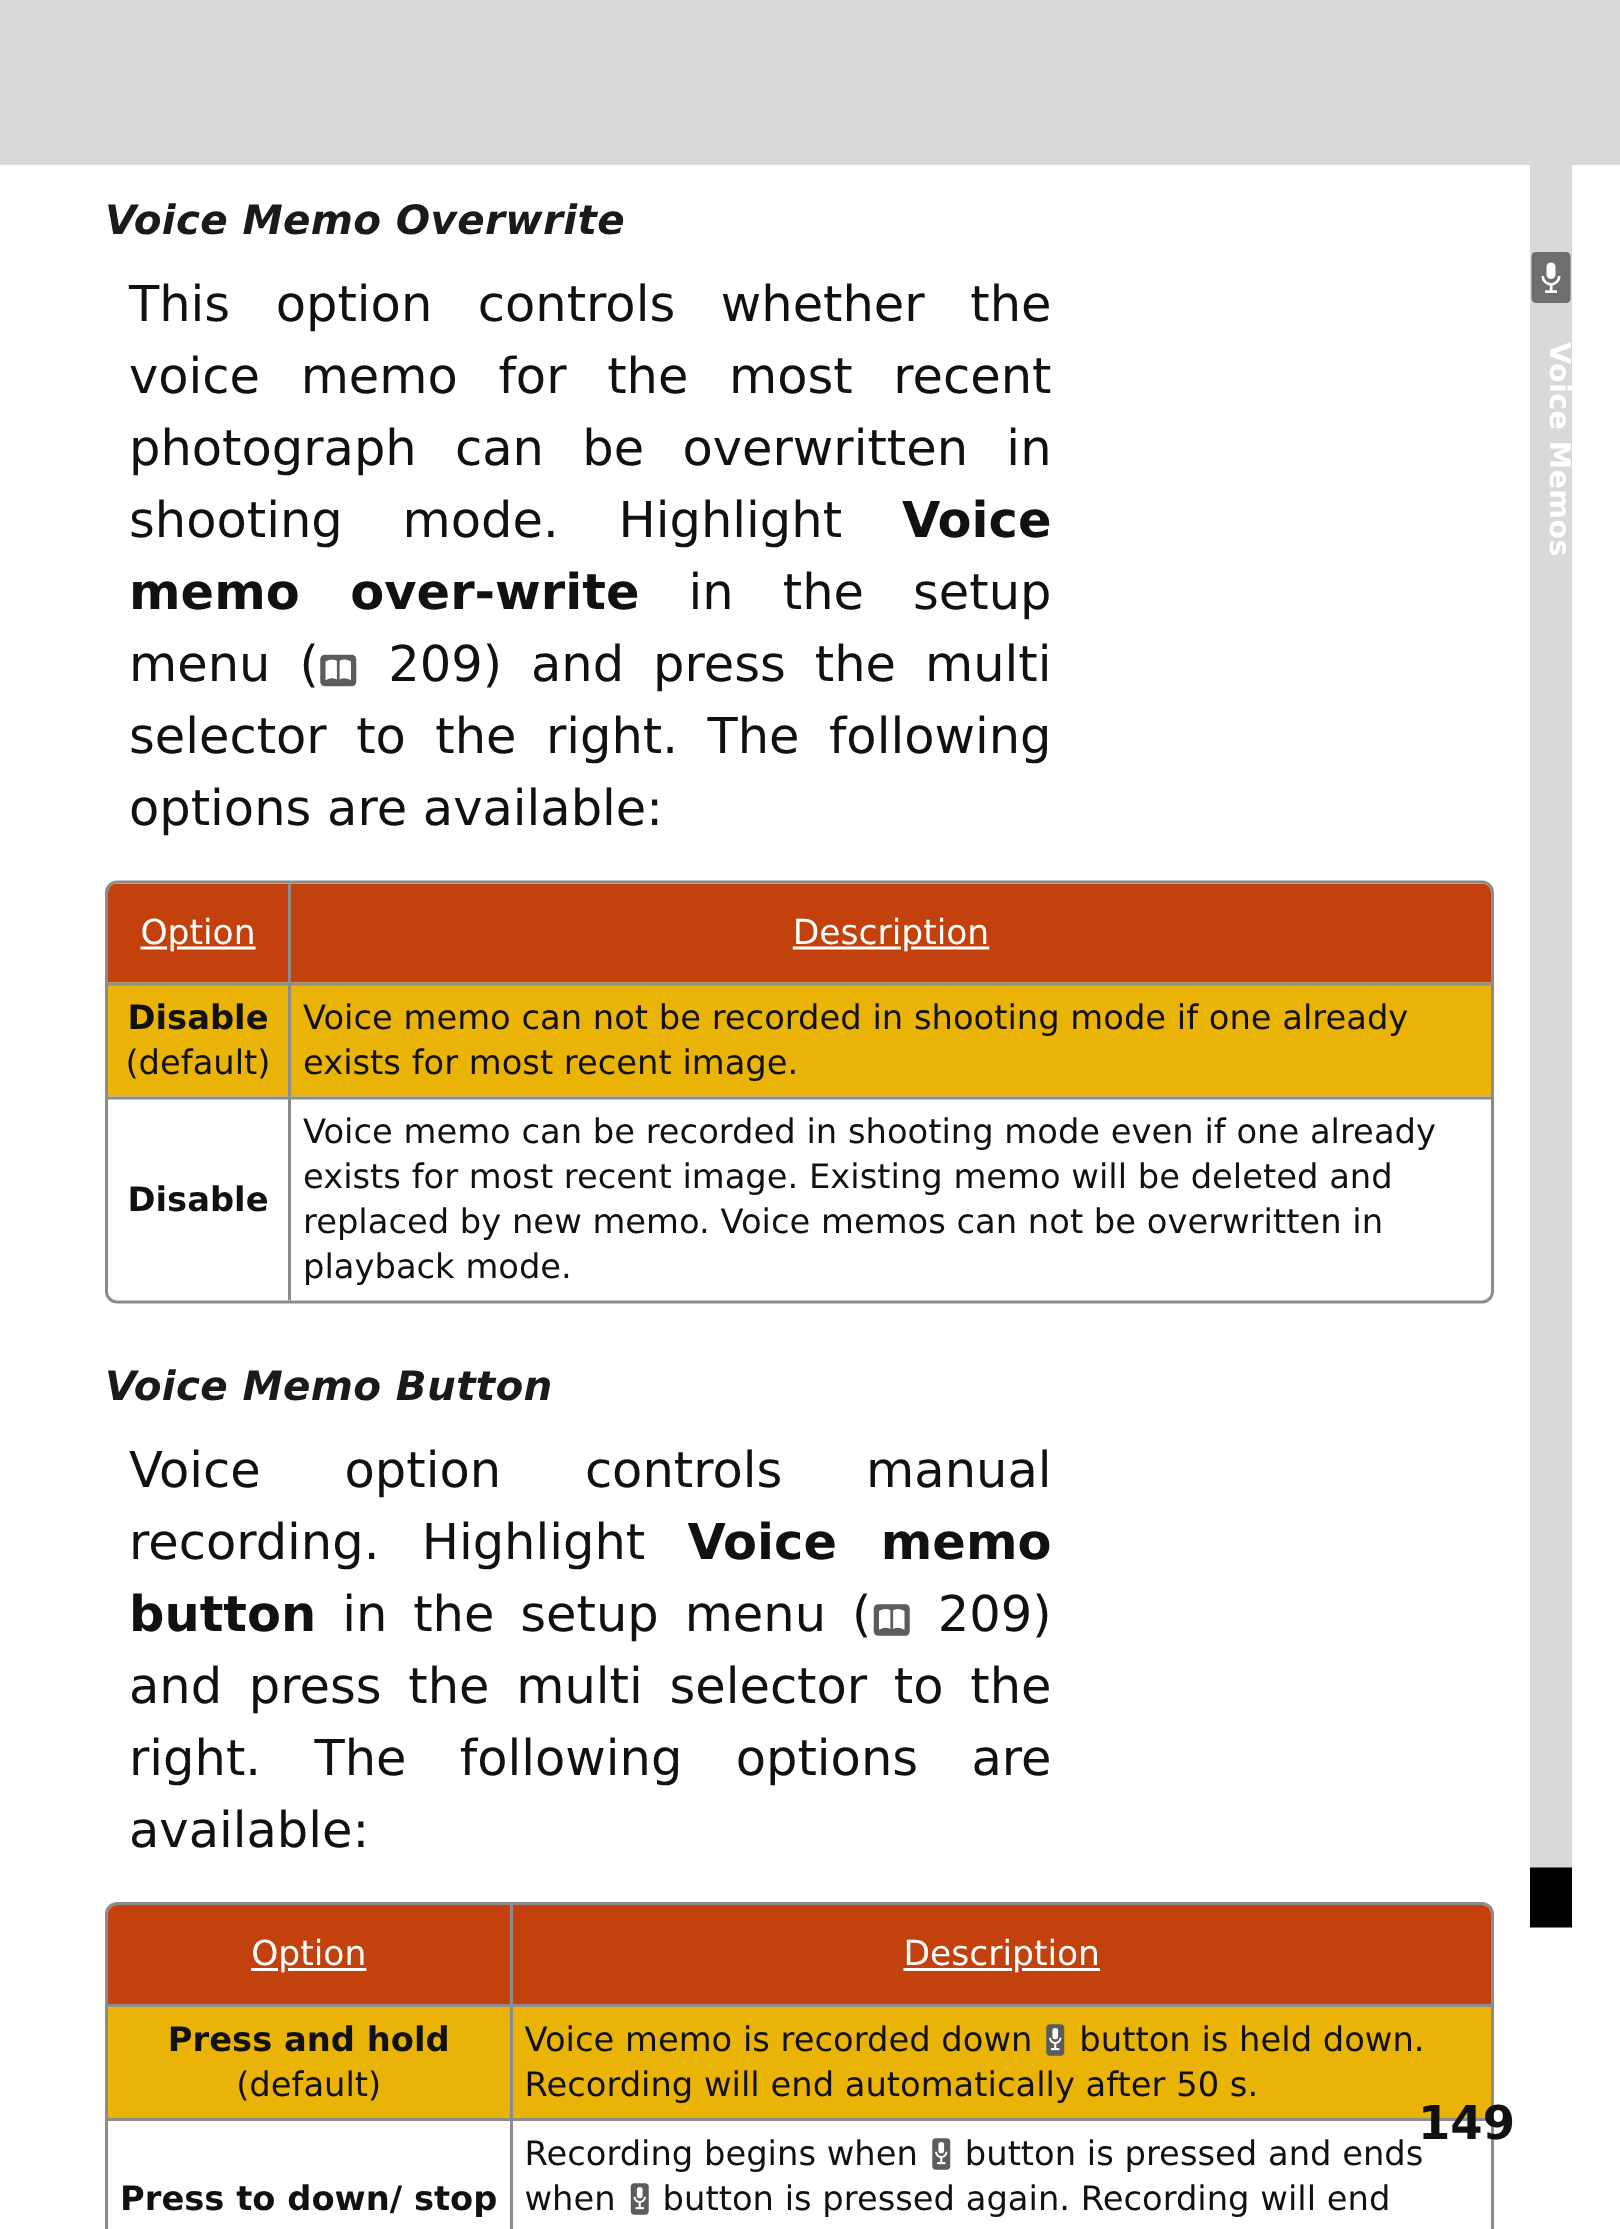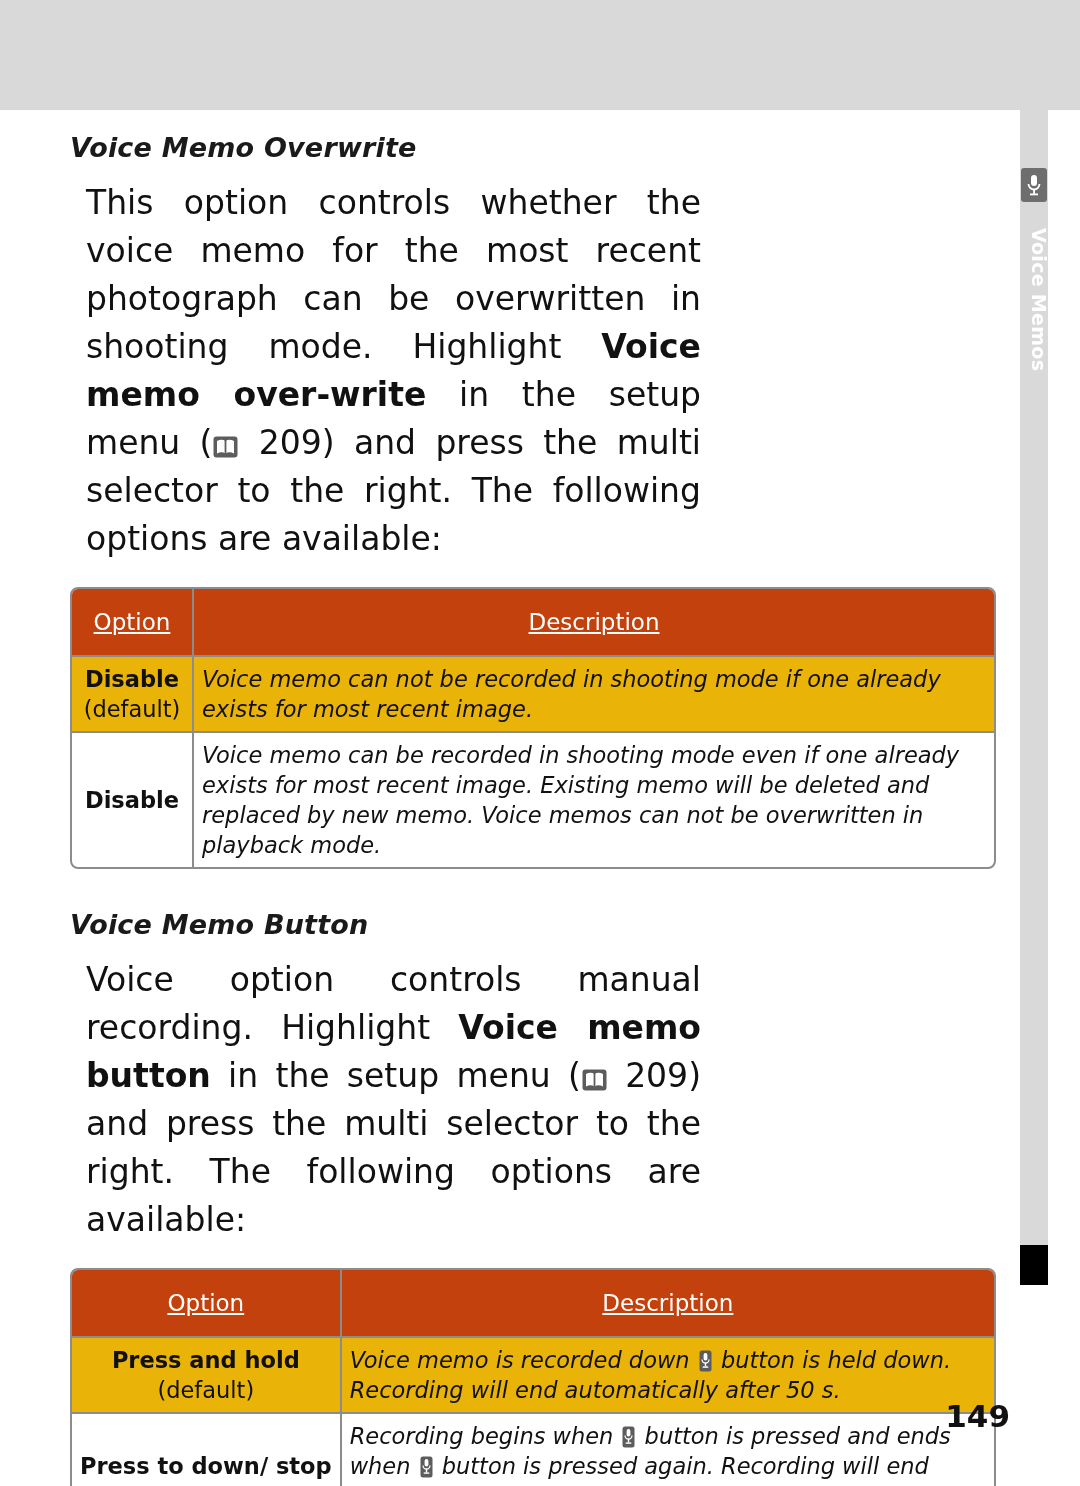--- a/index.html
+++ b/index.html
@@ -139,21 +139,21 @@
   table.opt-table th:last-child { border-right: none; }
   table.opt-table td {
     font-size: 22.5px;
     line-height: 30px;
     color: #111111;
     padding: 7px 8px;
     vertical-align: middle;
     border-top: 2px solid #8c8c8c;
     border-right: 2px solid #8c8c8c;
   }
-  table.opt-table td:last-child { border-right: none; font-style: italic; }
+  table.opt-table td:last-child { border-right: none; }
   table.opt-table tr.shaded td { background: #eab308; }
   td.opt-cell {
     text-align: center;
     font-weight: 700;
     white-space: nowrap;
   }
   td.opt-cell .def {
     font-weight: 400;
     display: block;
   }

